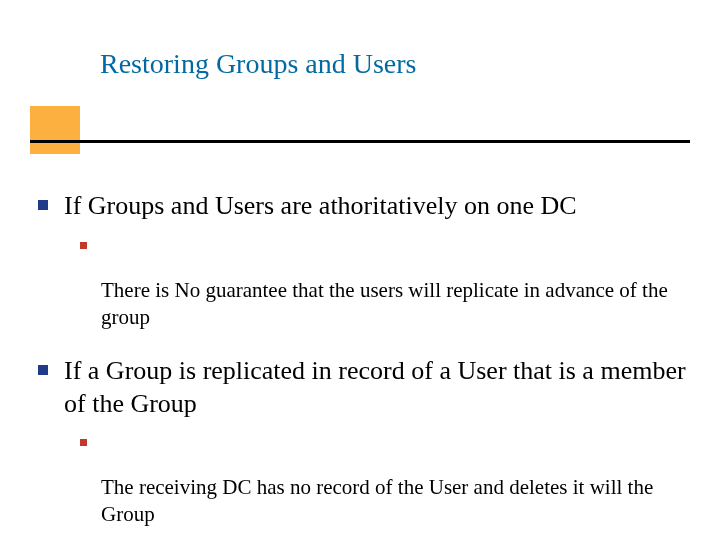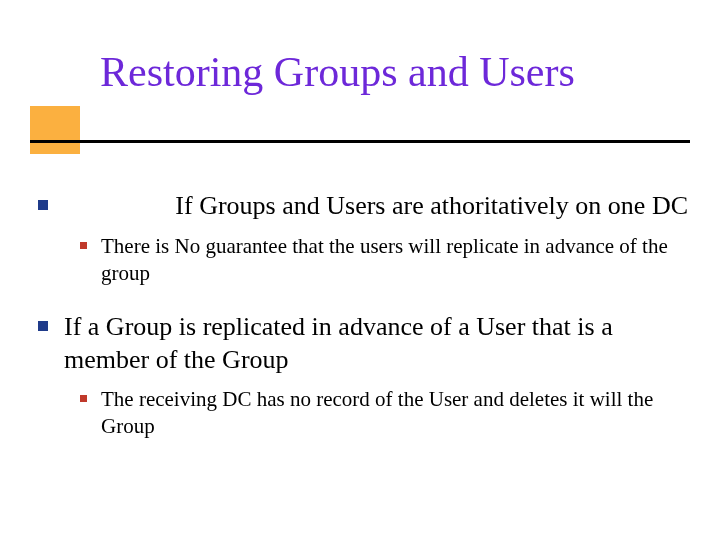--- a/index.html
+++ b/index.html
@@ -15,23 +15,23 @@
   .slide {
     position: relative;
     width: 720px;
     height: 540px;
     box-sizing: border-box;
   }
   .title-block {
     position: absolute;
     left: 100px;
     top: 48px;
-    font-size: 42px;
+    font-size: 28px;
     font-weight: 400;
-    color: #6d28d9;
+    color: #0369a1;
   }
   .accent-box {
     position: absolute;
     left: 30px;
     top: 106px;
     width: 50px;
     height: 48px;
     background: #fbb040;
   }
   .hr-line {
@@ -45,21 +45,20 @@
   .body {
     position: absolute;
     left: 38px;
     top: 190px;
     width: 650px;
   }
   .lvl1 {
     display: flex;
     align-items: flex-start;
     margin-bottom: 6px;
-    justify-content: space-between;
   }
   .lvl1 .bullet {
     flex: 0 0 auto;
     width: 10px;
     height: 10px;
     background: #1f3b8a;
     margin-top: 10px;
     margin-right: 16px;
   }
   .lvl1 .text {
@@ -77,20 +76,21 @@
     width: 7px;
     height: 7px;
     background: #c0392b;
     margin-top: 9px;
     margin-right: 14px;
   }
   .lvl2 .text {
     font-size: 21px;
     line-height: 1.3;
     color: #000;
+    margin-top: 44px;
   }
 </style>
 </head>
 <body>
 <div class="slide">
 
   <div class="title-block">Restoring Groups and Users</div>
   <div class="accent-box"></div>
   <div class="hr-line"></div>
 
@@ -100,21 +100,21 @@
       <span class="bullet"></span>
       <span class="text">If Groups and Users are athoritatively on one DC</span>
     </div>
     <div class="lvl2">
       <span class="bullet"></span>
       <span class="text">There is No guarantee that the users will replicate in advance of the group</span>
     </div>
 
     <div class="lvl1">
       <span class="bullet"></span>
-      <span class="text">If a Group is replicated in advance of a User that is a member of the Group</span>
+      <span class="text">If a Group is replicated in record of a User that is a member of the Group</span>
     </div>
     <div class="lvl2">
       <span class="bullet"></span>
       <span class="text">The receiving DC has no record of the User and deletes it will the Group</span>
     </div>
 
   </div>
 </div>
 
 </body></html>

